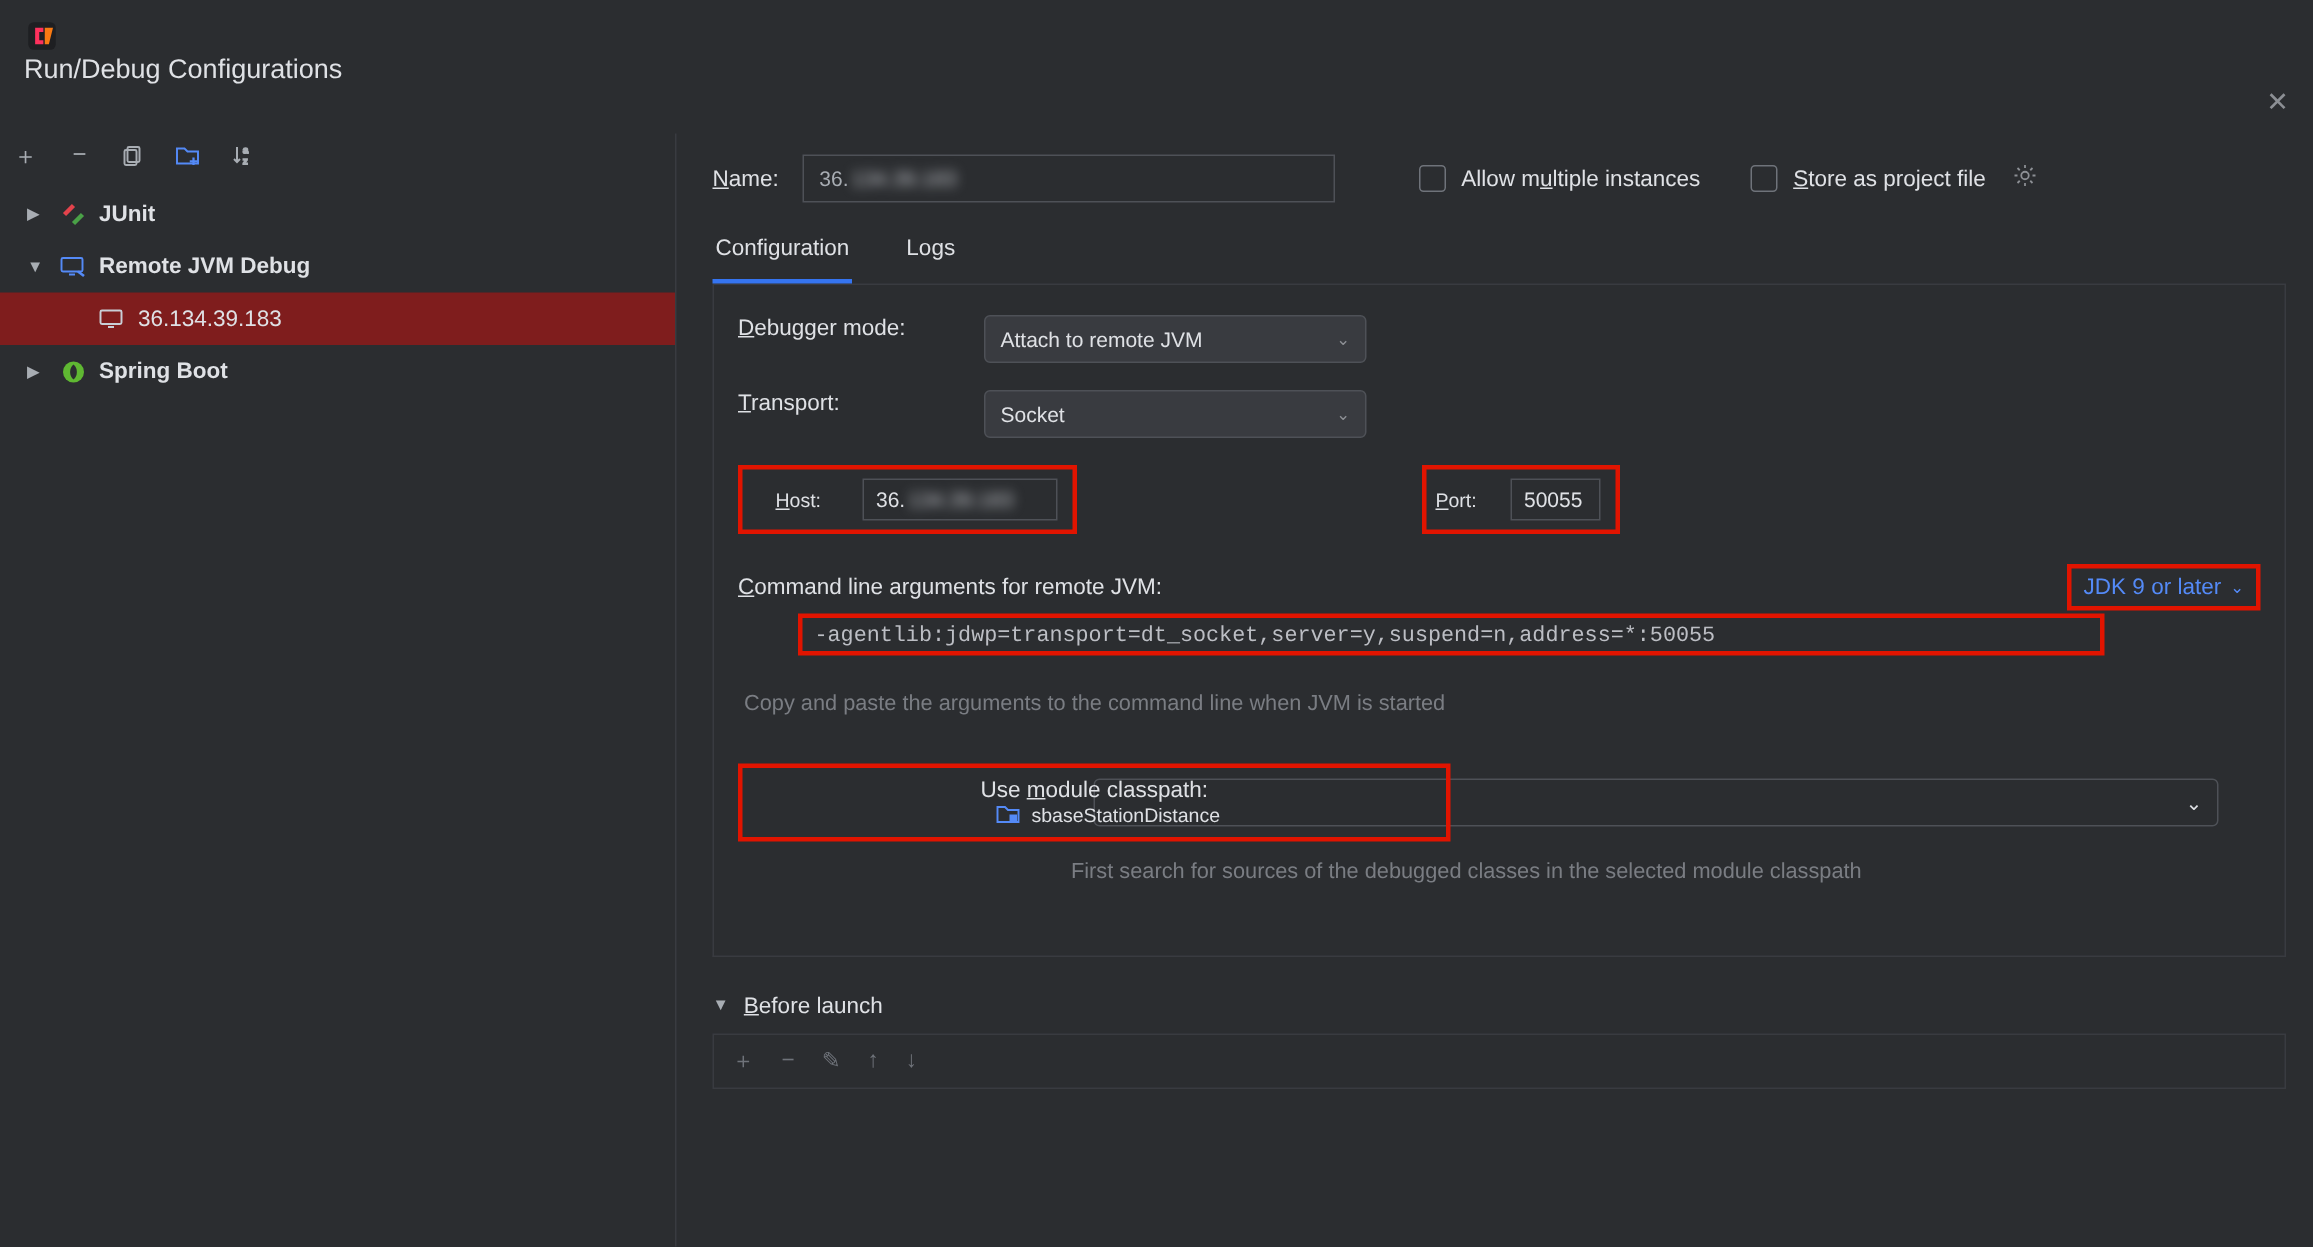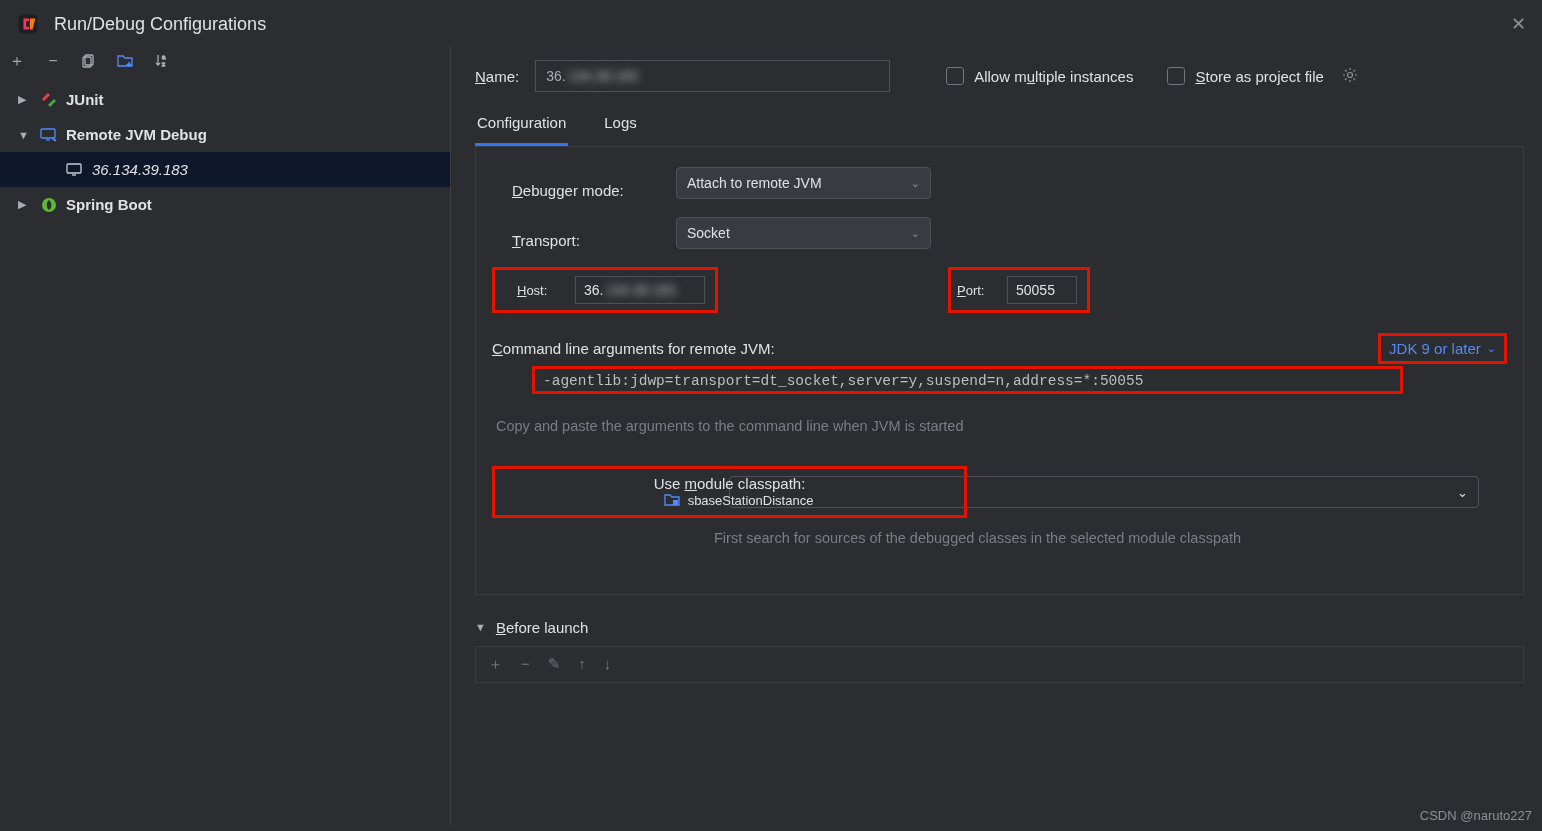--- a/index.html
+++ b/index.html
@@ -8,25 +8,26 @@
   color: #dfe1e5;
   font-family: -apple-system, BlinkMacSystemFont, "Segoe UI", sans-serif;
   font-size: 13px;
   width: 1542px;
   height: 831px;
   overflow: hidden;
   position: relative;
 }
 .titlebar {
   display: flex;
-  align-items: center;
+  align-items: flex-start;
   padding: 12px 16px 10px 16px;
   font-size: 18px;
   font-weight: 400;
   color: #dfe1e5;
+  flex-direction: column;
 }
 .titlebar .app-icon {
   width: 24px; height: 24px;
   margin-right: 14px;
   display: flex; align-items: center; justify-content: center;
 }
 .titlebar .close {
   margin-left: auto;
   color: #8c8f94;
   cursor: pointer;
@@ -61,21 +62,21 @@
 .tree-row {
   display: flex;
   align-items: center;
   height: 35px;
   padding-left: 18px;
   font-size: 15px;
   color: #dfe1e5;
   cursor: pointer;
 }
 .tree-row.child { padding-left: 64px; }
-.tree-row.selected { background: #0f172a; font-style: italic; }
+.tree-row.selected { background: #7f1d1d; }
 .tree-chevron {
   width: 18px;
   color: #a8adb3;
   font-size: 11px;
   margin-right: 2px;
 }
 .tree-icon {
   width: 22px; height: 18px;
   margin-right: 6px;
   display: flex; align-items: center; justify-content: center;
@@ -142,23 +143,22 @@
 .config-body {
   padding: 20px 0 0 0;
   border: 1px solid #393b40;
   border-top: none;
   padding-left: 16px;
   padding-right: 16px;
   padding-bottom: 20px;
 }
 .form-row {
   display: flex;
-  align-items: flex-end;
+  align-items: flex-start;
   margin-bottom: 18px;
-  margin-left: 20px;
 }
 .form-row .flabel {
   width: 164px;
   font-size: 15px;
   color: #dfe1e5;
 }
 .select {
   height: 32px;
   background: #393b40;
   border: 1px solid #4e5157;
@@ -414,21 +414,21 @@
       <div class="hostport-row">
         <div class="hostbox">
           <span class="flabel" style="width:58px;"><span class="under">H</span>ost:</span>
           <div class="text-input" style="width:130px;display:flex;align-items:center;gap:2px;">
             <span>36.</span>
               <span class="blurred">134.39.183</span>
           </div>
         </div>
         <div class="portbox">
           <span class="flabel" style="width:50px;"><span class="under">P</span>ort:</span>
-          <div class="text-input" style="width:70px;display:flex;align-items:center;text-align:center;">
+          <div class="text-input" style="width:60px;display:flex;align-items:center;text-align:center;">
             <span>50055</span>
           </div>
         </div>
       </div>
 
       <div class="cmdline-header">
         <span class="label"><span class="under">C</span>ommand line arguments for remote JVM:</span>
         <div class="jdk-select">
           <span>JDK 9 or later</span>
             <span style="font-size:11px;">⌄</span>

